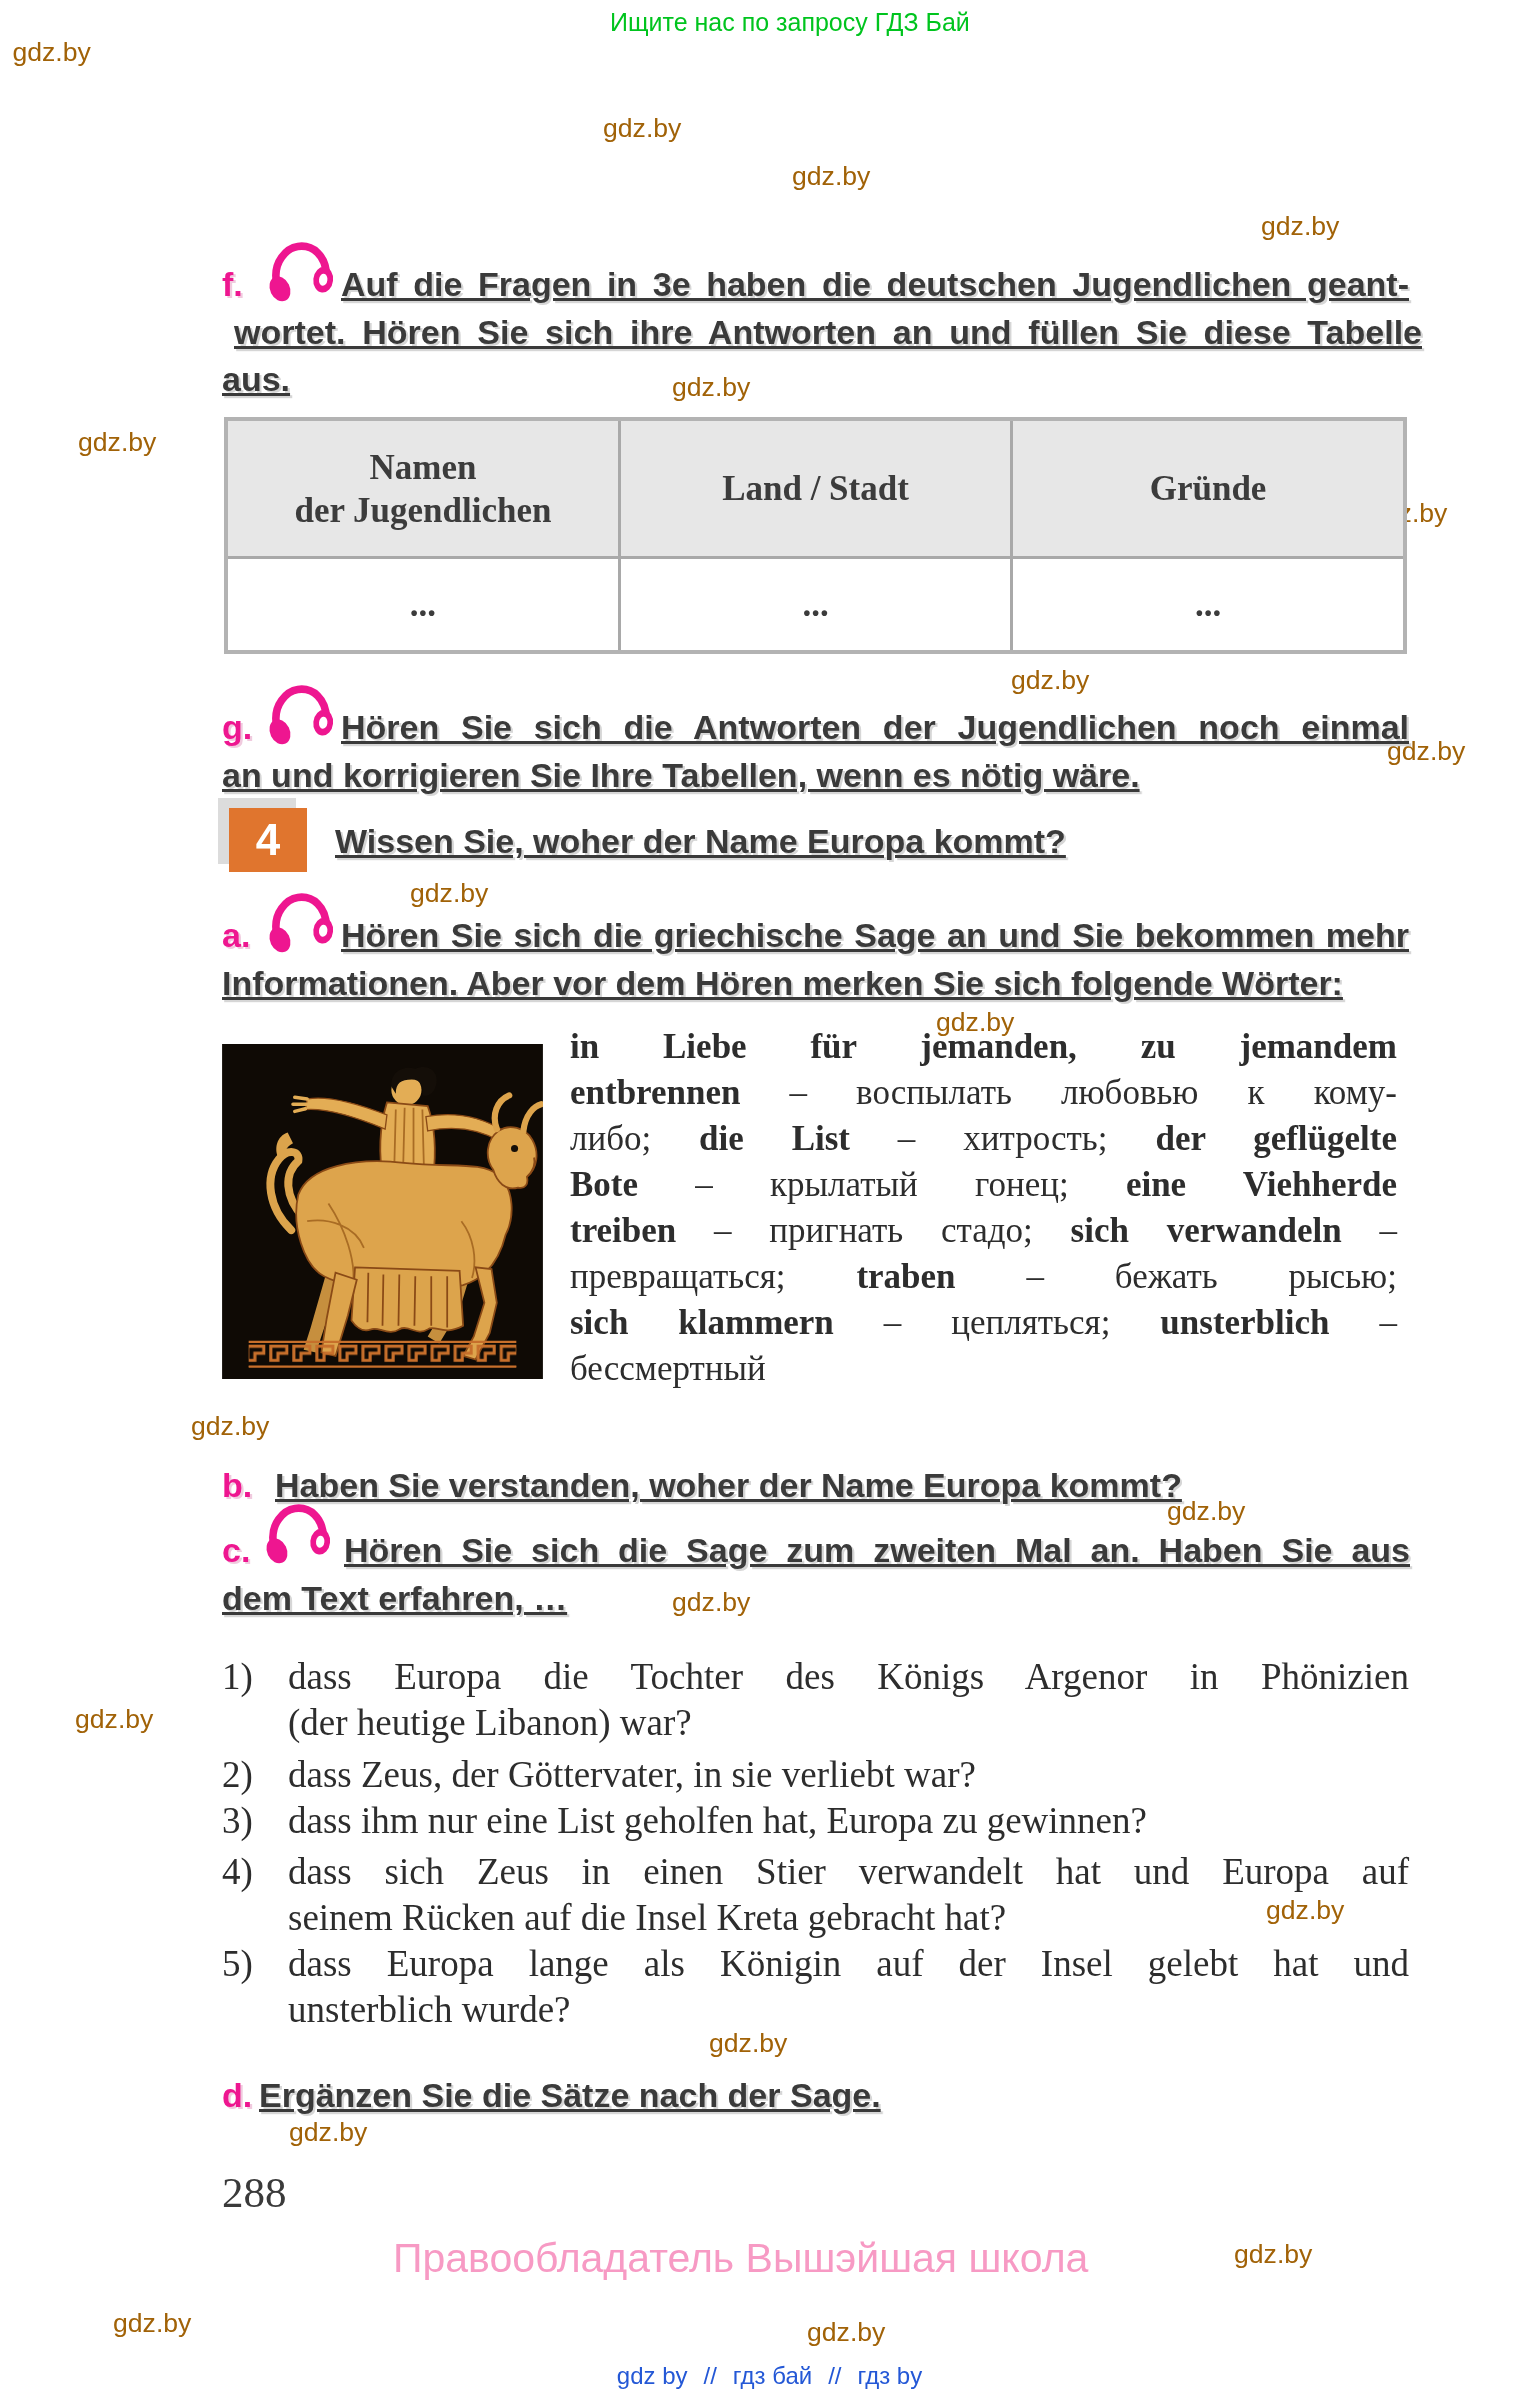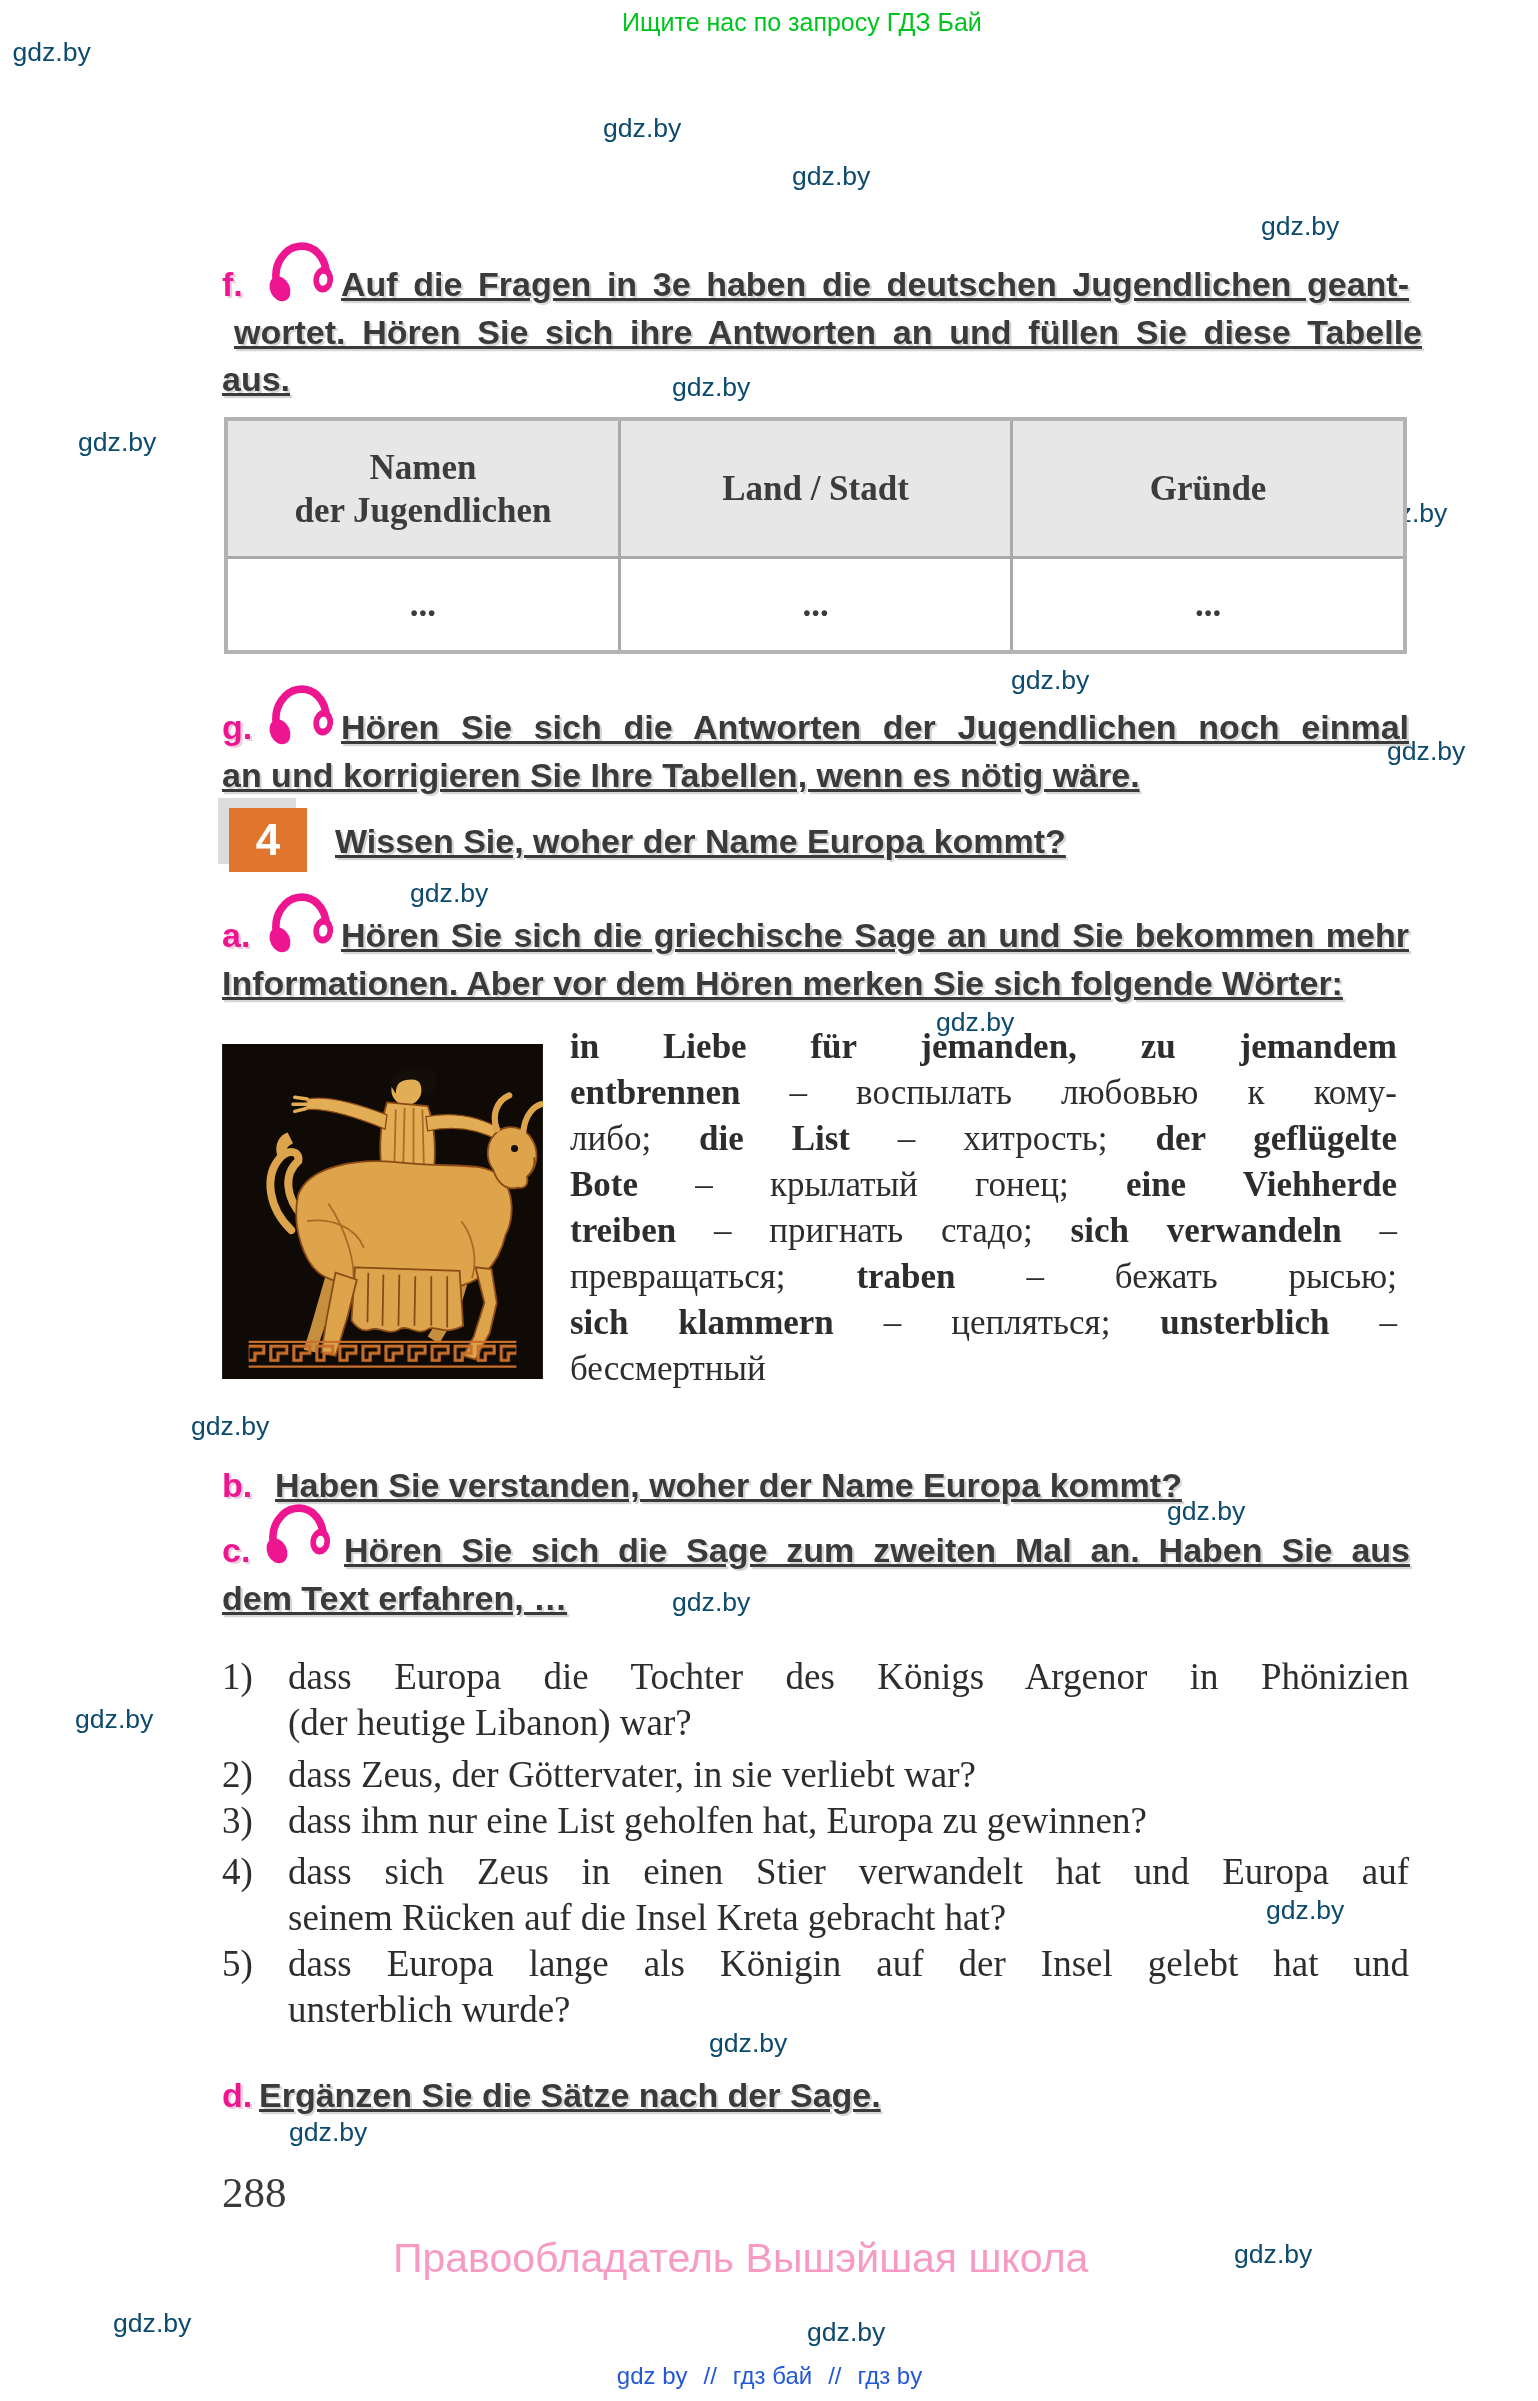--- a/index.html
+++ b/index.html
@@ -1,20 +1,20 @@
 <!DOCTYPE html>
 <html style="font-size:14px"><head>
 <meta charset="utf-8">
 <style>
   html,body{margin:0;padding:0;background:#ffffff;}
   #page{position:relative;width:1539px;height:2401px;background:#ffffff;overflow:hidden;
         font-family:"Liberation Sans",sans-serif;}
-  .wm{position:absolute;font:400 26.6px/30px "Liberation Sans",sans-serif;color:#0c4a6e;white-space:nowrap;}
+  .wm{position:absolute;font:400 26.6px/30px "Liberation Sans",sans-serif;color:#a16207;white-space:nowrap;}
   .banner{position:absolute;left:610px;top:7px;font:400 25px/30px "Liberation Sans",sans-serif;
-          color:#00c41e;white-space:nowrap;margin-left:12px;}
+          color:#00c41e;white-space:nowrap;}
   .sans{position:absolute;font:700 34px/48px "Liberation Sans",sans-serif;color:#3a3a3a;
         text-shadow:2.2px 2.2px 0 #d6d6d6;white-space:nowrap;text-decoration:underline;}
   .just{text-align:justify;text-align-last:justify;white-space:normal;}
   .plabel{position:absolute;font:700 34px/48px "Liberation Sans",sans-serif;color:#ee1690;
           text-shadow:2.2px 2.2px 0 #f0cade;white-space:nowrap;}
   .serifline{position:absolute;font:400 37px/46px "Liberation Serif",serif;color:#2d2d2d;white-space:nowrap;}
   .serifjust{white-space:normal;text-align:justify;text-align-last:justify;}
   .qnum{position:absolute;font:400 37px/46px "Liberation Serif",serif;color:#2d2d2d;}
   #vocab{position:absolute;left:570px;top:1024px;width:827px;}
   .vline{font:400 35px/46px "Liberation Serif",serif;color:#2d2d2d;}

